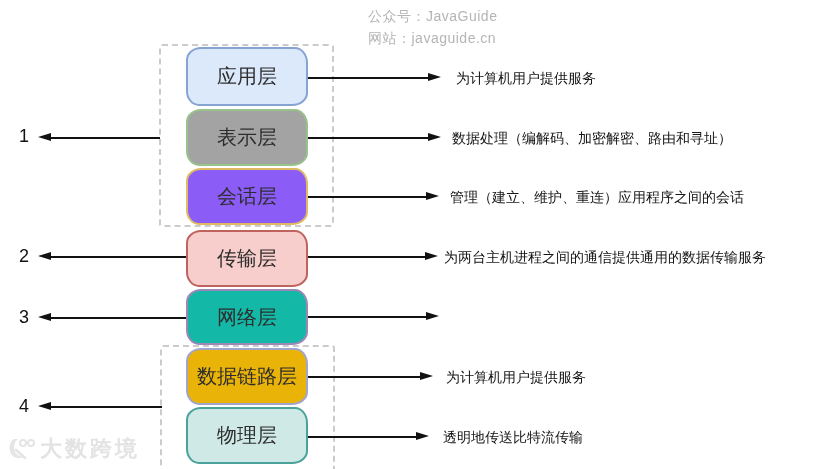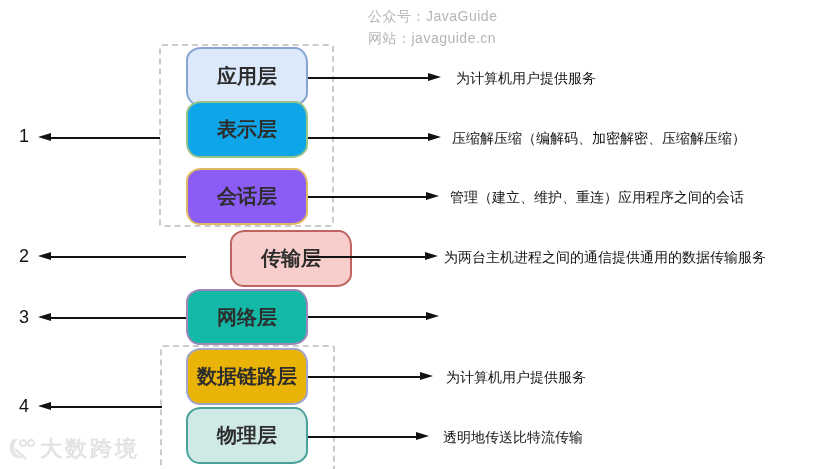--- a/index.html
+++ b/index.html
@@ -15,21 +15,21 @@
   .dashed-group{
     position:absolute;border:2px dashed #cbcbcb;border-radius:3px;background:transparent;
   }
   .g1{left:159px;top:44px;width:171px;height:179px;}
   .g2{left:160px;top:345px;width:171px;height:122px;}
   .layer-box{
     position:absolute;left:186px;width:122px;display:flex;align-items:center;justify-content:center;
     border:2px solid #999;border-radius:15px 13px 16px 13px/13px 16px 13px 15px;
     box-sizing:border-box;
   }
-  .layer-label{font-size:20px;font-weight:700;color:#2d2d2d;}
+  .layer-label{font-size:20px;font-weight:400;color:#2d2d2d;}
   .hline{position:absolute;height:1.5px;background:#121212;}
   .ahead-left{
     position:absolute;width:0;height:0;
     border-top:4.5px solid transparent;border-bottom:4.5px solid transparent;
     border-right:13px solid #121212;
   }
   .ahead-right{
     position:absolute;width:0;height:0;
     border-top:4.5px solid transparent;border-bottom:4.5px solid transparent;
     border-left:13px solid #121212;
@@ -51,27 +51,27 @@
     <div>公众号：JavaGuide</div>
     <div>网站：javaguide.cn</div>
   </div>
 
   <div class="dashed-group g1"></div>
   <div class="dashed-group g2"></div>
 
   <div class="layer-box" style="top: 47px; height: 59px; background-color: rgb(219, 233, 251); border-color: rgb(134, 164, 209);">
     <span class="layer-label">应用层</span>
   </div>
-  <div class="layer-box" style="top: 101px; height: 57px; background-color: #0ea5e9; border-color: rgb(151, 194, 138);">
+  <div class="layer-box" style="top: 109px; height: 57px; background-color: #a3a3a3; border-color: rgb(151, 194, 138);">
     <span class="layer-label">表示层</span>
   </div>
   <div class="layer-box" style="top: 168px; height: 57px; background-color: #8b5cf6; border-color: rgb(224, 186, 98);">
     <span class="layer-label">会话层</span>
   </div>
-  <div class="layer-box" style="top: 230px; height: 57px; background-color: rgb(248, 206, 204); border-color: rgb(191, 99, 96); margin-left: 44px;">
+  <div class="layer-box" style="top: 230px; height: 57px; background-color: rgb(248, 206, 204); border-color: rgb(191, 99, 96);">
     <span class="layer-label">传输层</span>
   </div>
   <div class="layer-box" style="top: 289px; height: 56px; background-color: #14b8a6; border-color: rgb(157, 134, 184); text-align: center;">
     <span class="layer-label">网络层</span>
   </div>
   <div class="layer-box" style="top: 348px; height: 57px; background-color: #eab308; border-color: rgb(160, 166, 203);">
     <span class="layer-label">数据链路层</span>
   </div>
   <div class="layer-box" style="top: 407px; height: 57px; background-color: rgb(207, 234, 230); border-color: rgb(75, 162, 154);">
     <span class="layer-label">物理层</span>
@@ -92,21 +92,21 @@
   <div class="num" style="left:12px;top:396px">4</div>
   <div class="hline" style="left:48px;top:406px;width:114px"></div>
   <div class="ahead-left" style="left:38px;top:402px"></div>
 
   <div class="hline" style="left:308px;top:77px;width:122px"></div>
   <div class="ahead-right" style="left:428px;top:73px"></div>
   <div class="ann" style="left:456px;top:66px">为计算机用户提供服务</div>
 
   <div class="hline" style="left:308px;top:137px;width:122px"></div>
   <div class="ahead-right" style="left:428px;top:133px"></div>
-  <div class="ann" style="left:452px;top:126px">压缩解压缩（编解码、加密解密、压缩解压缩）</div>
+  <div class="ann" style="left:452px;top:126px">数据处理（编解码、加密解密、路由和寻址）</div>
 
   <div class="hline" style="left:308px;top:196px;width:120px"></div>
   <div class="ahead-right" style="left:426px;top:192px"></div>
   <div class="ann" style="left:450px;top:185px">管理（建立、维护、重连）应用程序之间的会话</div>
 
   <div class="hline" style="left:308px;top:256px;width:119px"></div>
   <div class="ahead-right" style="left:425px;top:252px"></div>
   <div class="ann" style="left:444px;top:245px">为两台主机进程之间的通信提供通用的数据传输服务</div>
 
   <div class="hline" style="left:308px;top:316px;width:120px"></div>

